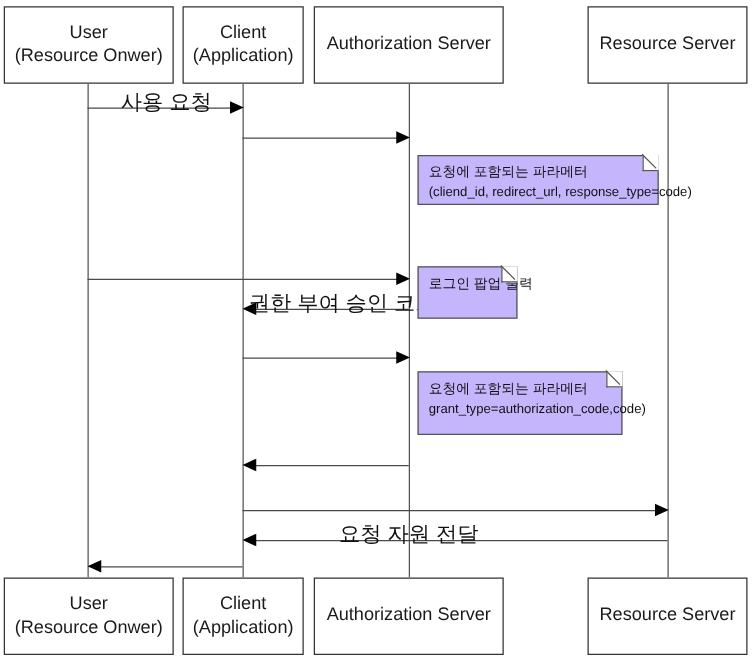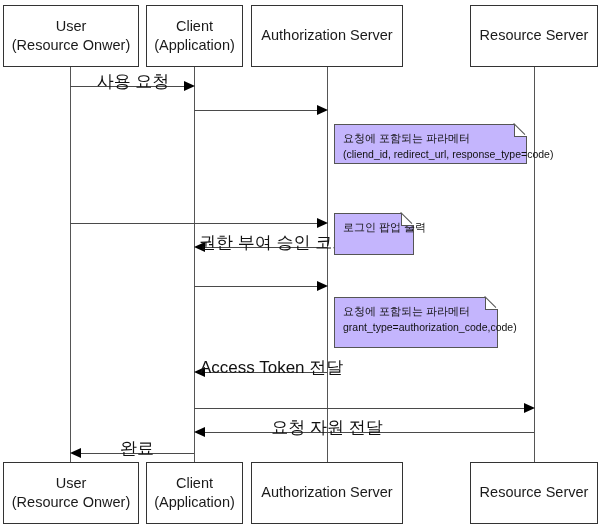--- a/index.html
+++ b/index.html
@@ -172,38 +172,32 @@
   <div class="arrowhead right" style="left:317px; top:281px;"></div>
 
   <div class="note" style="left:334px; top:297px; width:164px; height:51px;">
     <span class="fold"></span>
     <span class="note-title">요청에 포함되는 파라메터</span>
     <span class="note-line">grant_type=authorization_code,code)</span>
   </div>
 
   <div class="msg" style="left:204px; top:372px; width:123px;"></div>
   <div class="arrowhead left" style="left:194px; top:367px;"></div>
-  <div class="msg-label" style="left:200px; top:357px; width:126px;">
-    <span>Access Token 전달</span>
-  </div>
 
   <div class="msg" style="left:194px; top:408px; width:334px;"></div>
   <div class="arrowhead right" style="left:524px; top:403px;"></div>
 
   <div class="msg" style="left:204px; top:432px; width:330px;"></div>
   <div class="arrowhead left" style="left:194px; top:427px;"></div>
   <div class="msg-label" style="left:267px; top:417px; width:120px;">
     <span>요청 자원 전달</span>
   </div>
 
   <div class="msg" style="left:80px; top:453px; width:114px;"></div>
   <div class="arrowhead left" style="left:70px; top:448px;"></div>
-  <div class="msg-label" style="left:82px; top:438px; width:110px;">
-    <span>완료</span>
-  </div>
 
   <div class="actor-box" style="left:3px; top:462px; width:136px; height:62px;">
     <span>User</span>
     <span class="line2">(Resource Onwer)</span>
   </div>
 
   <div class="actor-box" style="left:146px; top:462px; width:97px; height:62px;">
     <span>Client</span>
     <span class="line2">(Application)</span>
   </div>

